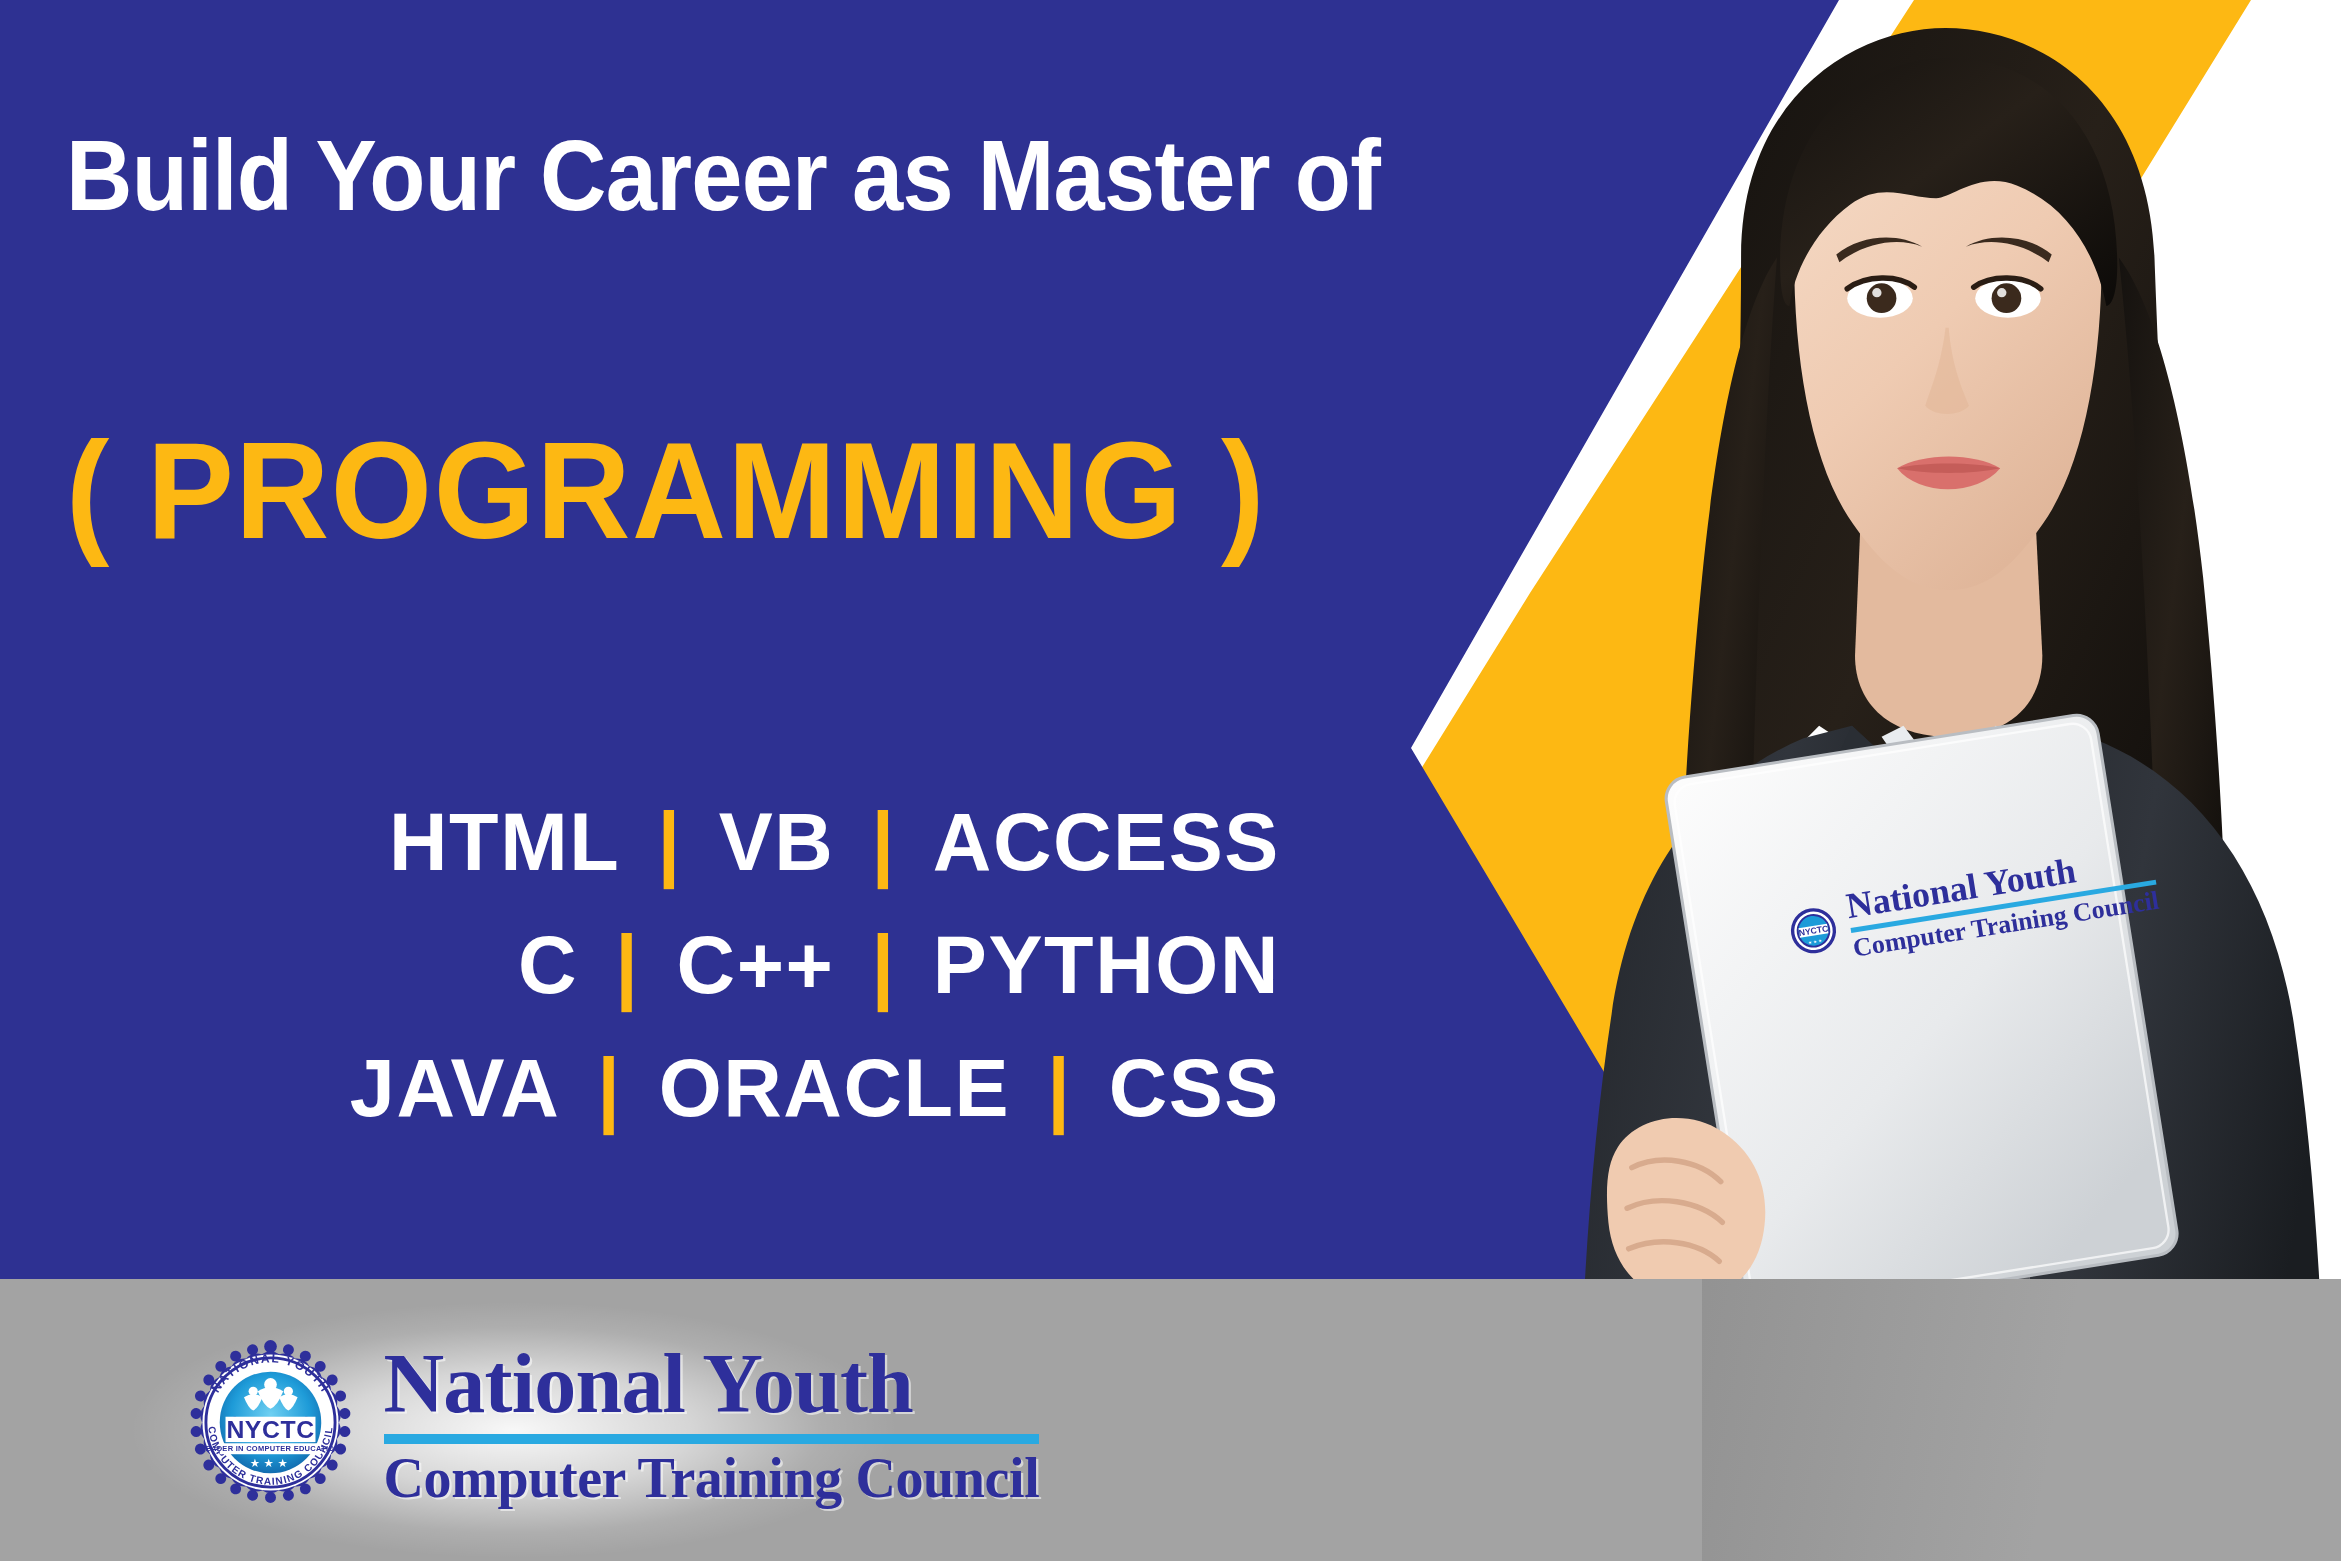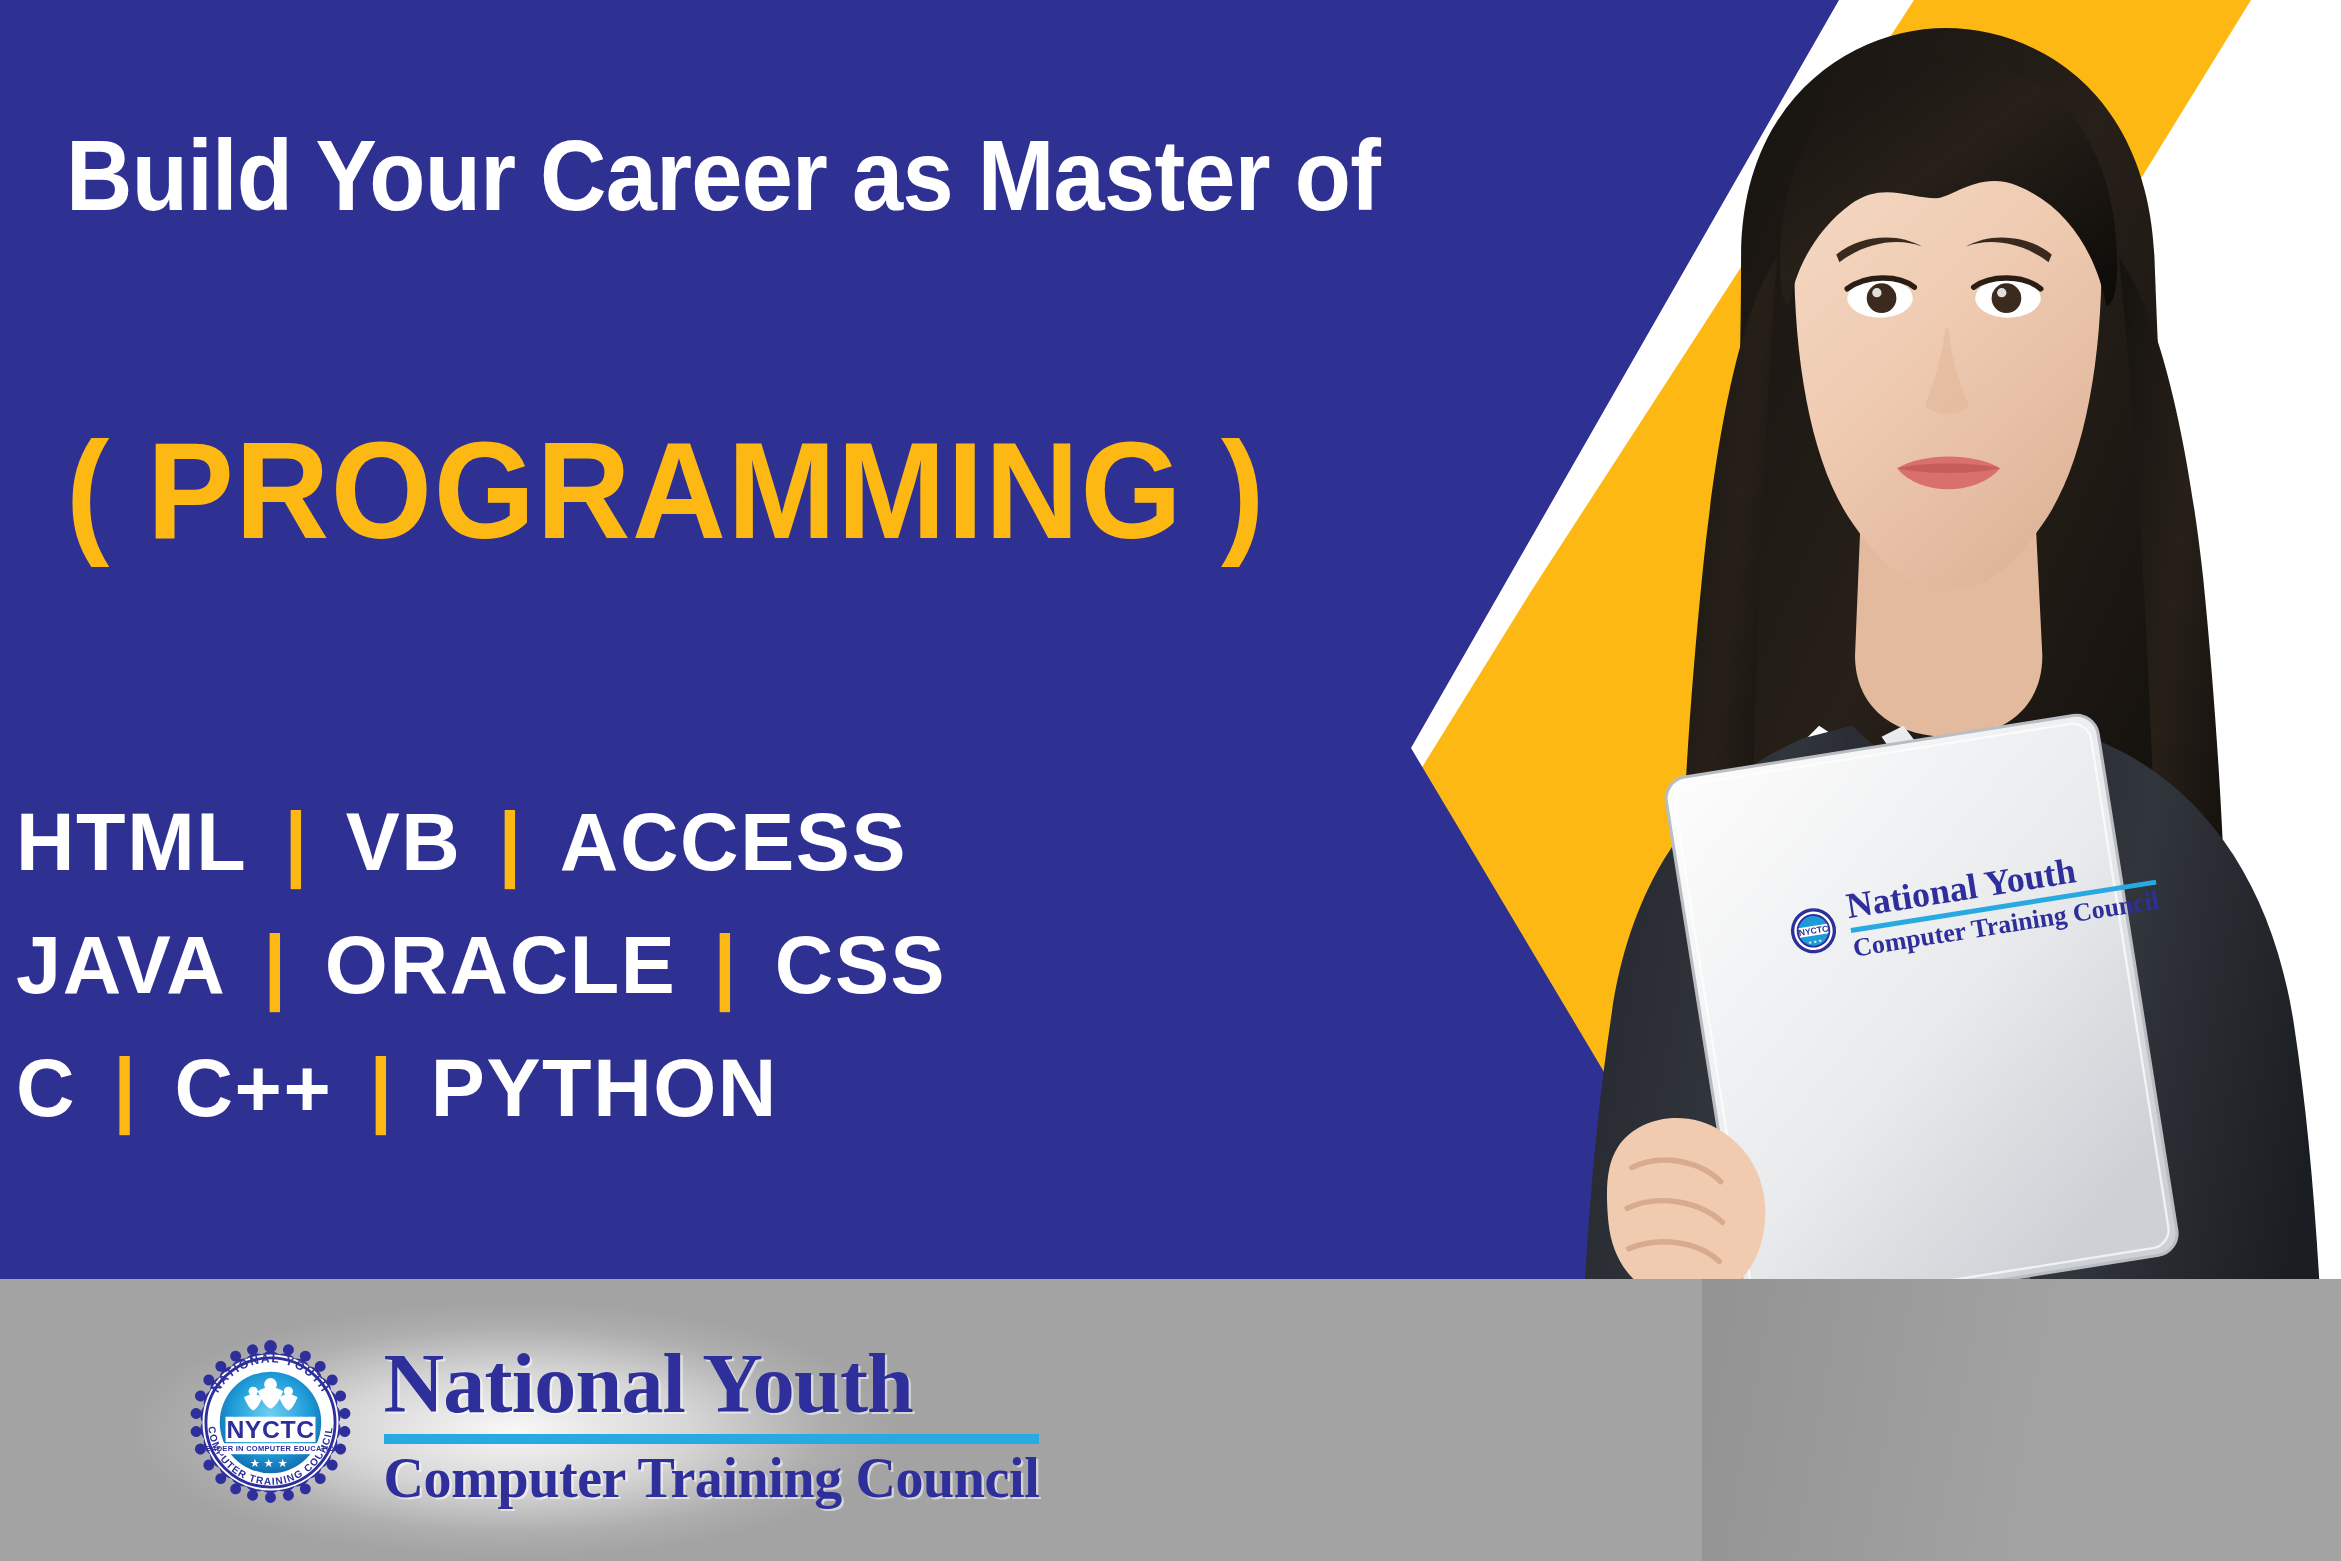--- a/index.html
+++ b/index.html
@@ -77,22 +77,22 @@
     font-family:"Liberation Sans Narrow","Liberation Sans",sans-serif;
     font-weight:700;font-size:137px;line-height:1.0;
     color:#FDB813;letter-spacing:1.6px;
     transform:scaleX(.95);transform-origin:left center;
     white-space:nowrap;
   }
   .subhead .paren{font-weight:700;letter-spacing:0;}
 
   
   .techlist{
-    position:absolute;left:16px;top:781px;width:1280px;
-    text-align:left;
+    position:absolute;left:0px;top:781px;width:1280px;
+    text-align:right;
   }
   .techrow{
     font-family:"Liberation Sans",sans-serif;
     font-weight:700;font-size:81px;line-height:1.52;
     color:#ffffff;letter-spacing:1.6px;
     white-space:nowrap;
   }
   .techrow .sep{
     color:#FDB813;font-weight:700;
     padding:0 .16em;display:inline-block;
@@ -279,32 +279,32 @@
 
   <div class="techlist">
     <div class="techrow">
       <span class="tok">HTML</span>
       <span class="sep">|</span>
       <span class="tok">VB</span>
       <span class="sep">|</span>
       <span class="tok">ACCESS</span>
     </div>
     <div class="techrow">
-      <span class="tok">JAVA</span>
-      <span class="sep">|</span>
-      <span class="tok">ORACLE</span>
-      <span class="sep">|</span>
-      <span class="tok">CSS</span>
+      <span class="tok">C</span>
+      <span class="sep">|</span>
+      <span class="tok">C++</span>
+      <span class="sep">|</span>
+      <span class="tok">PYTHON</span>
     </div>
     <div class="techrow">
-      <span class="tok">C</span>
-      <span class="sep">|</span>
-      <span class="tok">C++</span>
-      <span class="sep">|</span>
-      <span class="tok">PYTHON</span>
+      <span class="tok">JAVA</span>
+      <span class="sep">|</span>
+      <span class="tok">ORACLE</span>
+      <span class="sep">|</span>
+      <span class="tok">CSS</span>
     </div>
   </div>
 
   <div class="gray-footer"></div>
   <div class="gray-right-fade"></div>
   <div class="gray-glow"></div>
 
   <div class="footer-logo">
 
     <svg class="seal" viewBox="0 0 300 300">

